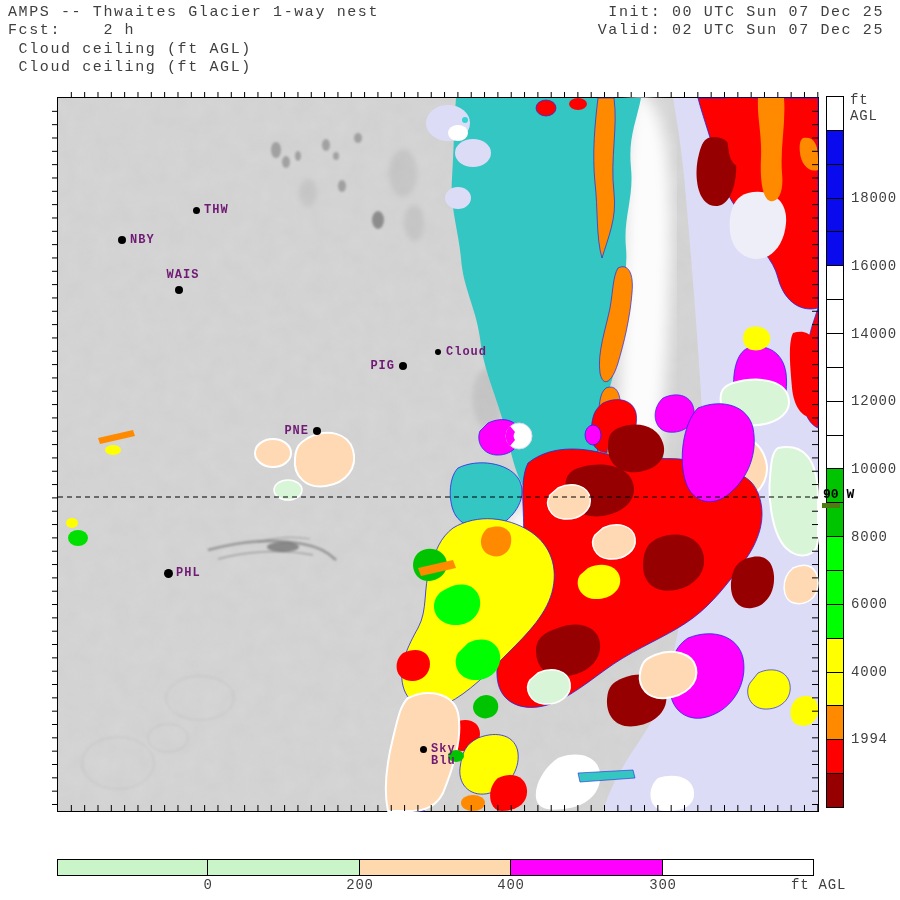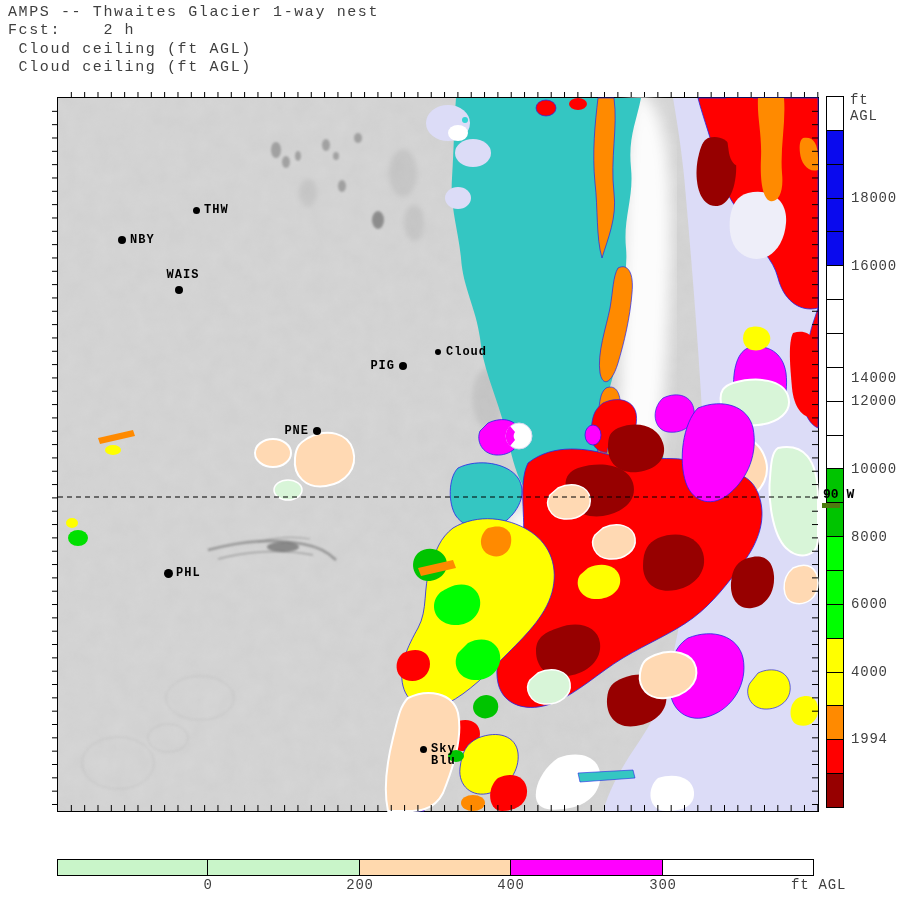--- a/index.html
+++ b/index.html
@@ -5,21 +5,21 @@
   html,body{margin:0;padding:0;background:#fff;}
   #app{position:relative;width:900px;height:900px;background:#fff;overflow:hidden;
        font-family:Liberation Mono, monospace;color:#3f3f3f;}
   .hline{position:absolute;white-space:pre;font-size:15px;letter-spacing:1.6px;color:#3f3f3f;}
   .hright{right:16px;text-align:right;}
   #map-frame{position:absolute;left:57px;top:97px;width:760px;height:713px;
              border:1px solid #000;background:#d6d6d6;overflow:visible;}
   #map-frame svg{overflow:visible;display:block;}
   
   .st-dot{position:absolute;background:#000;border-radius:50%;}
-  .st-label{position:absolute;font-size:12px;font-weight:bold;letter-spacing:1px;color:#000000;
+  .st-label{position:absolute;font-size:12px;font-weight:bold;letter-spacing:1px;color:#701a75;
             white-space:pre-line;line-height:12px;}
   
   #rcb{position:absolute;left:826px;top:96px;width:16px;height:710px;border:1px solid #000;
        display:flex;flex-direction:column;background:#fff;}
   #rcb .cell{flex:1 1 auto;border-bottom:1px solid #000;box-sizing:border-box;}
   #rcb .cell:last-child{border-bottom:none;}
   .rcb-label{position:absolute;left:851px;font-size:14px;letter-spacing:0.8px;color:#3f3f3f;}
   #rcb-unit{position:absolute;left:850px;top:92px;font-size:14px;letter-spacing:0.8px;color:#3f3f3f;}
   #meridian-label{position:absolute;left:822px;top:487px;font-size:13px;color:#000;display:flex;z-index:5;}
   #meridian-label .num{border-bottom:5px solid #4d7c0f;padding:0 1px 1px 1px;font-weight:bold;}
@@ -34,20 +34,22 @@
 </style>
 </head>
 <body>
 
 <div id="app">
 
   <div class="hline" style="left:8px;top:4px">AMPS -- Thwaites Glacier 1-way nest</div>
   <div class="hline" style="left:8px;top:22px">Fcst:    2 h</div>
   <div class="hline" style="left:8px;top:41px"> Cloud ceiling (ft AGL)</div>
   <div class="hline" style="left:8px;top:59px"> Cloud ceiling (ft AGL)</div>
+  <div class="hline hright" style="top:4px">Init: 00 UTC Sun 07 Dec 25</div>
+  <div class="hline hright" style="top:22px">Valid: 02 UTC Sun 07 Dec 25</div>
 
   <div id="map-frame">
     <svg id="map-svg" width="760" height="713" viewBox="0 0 760 713">
       <defs>
         <filter id="noiseF" x="0" y="0" width="100%" height="100%">
           <feTurbulence type="fractalNoise" baseFrequency="0.055" numOctaves="4" seed="7" stitchTiles="stitch"></feTurbulence>
           <feColorMatrix type="matrix" values="0 0 0 0 0.42  0 0 0 0 0.42  0 0 0 0 0.42  0 0 0 0.9 0"></feColorMatrix>
         </filter>
         <filter id="blur1">
             <feGaussianBlur stdDeviation="1.2"></feGaussianBlur>
@@ -484,21 +486,21 @@
       <div class="cell" style="background: rgb(255, 255, 0);"></div>
       <div class="cell" style="background: rgb(255, 255, 0);"></div>
       <div class="cell" style="background: rgb(255, 138, 0);"></div>
       <div class="cell" style="background: rgb(255, 0, 0);"></div>
       <div class="cell" style="background: rgb(151, 0, 0);"></div>
     </div>
   <div id="rcb-unit">ft AGL</div>
   <div id="rcb-labels">
       <div class="rcb-label" style="top: 190.429px;">18000</div>
       <div class="rcb-label" style="top: 258.048px;">16000</div>
-      <div class="rcb-label" style="top: 325.667px; margin-top: 44px;">14000</div>
+      <div class="rcb-label" style="top: 325.667px;">14000</div>
       <div class="rcb-label" style="top: 393.286px;">12000</div>
       <div class="rcb-label" style="top: 460.905px;">10000</div>
       <div class="rcb-label" style="top: 528.524px;">8000</div>
       <div class="rcb-label" style="top: 596.143px;">6000</div>
       <div class="rcb-label" style="top: 663.762px;">4000</div>
       <div class="rcb-label" style="top: 731.381px;">1994</div>
     </div>
   <div id="meridian-label">
     <span class="num">90</span>
     <span class="hemi">W</span>

